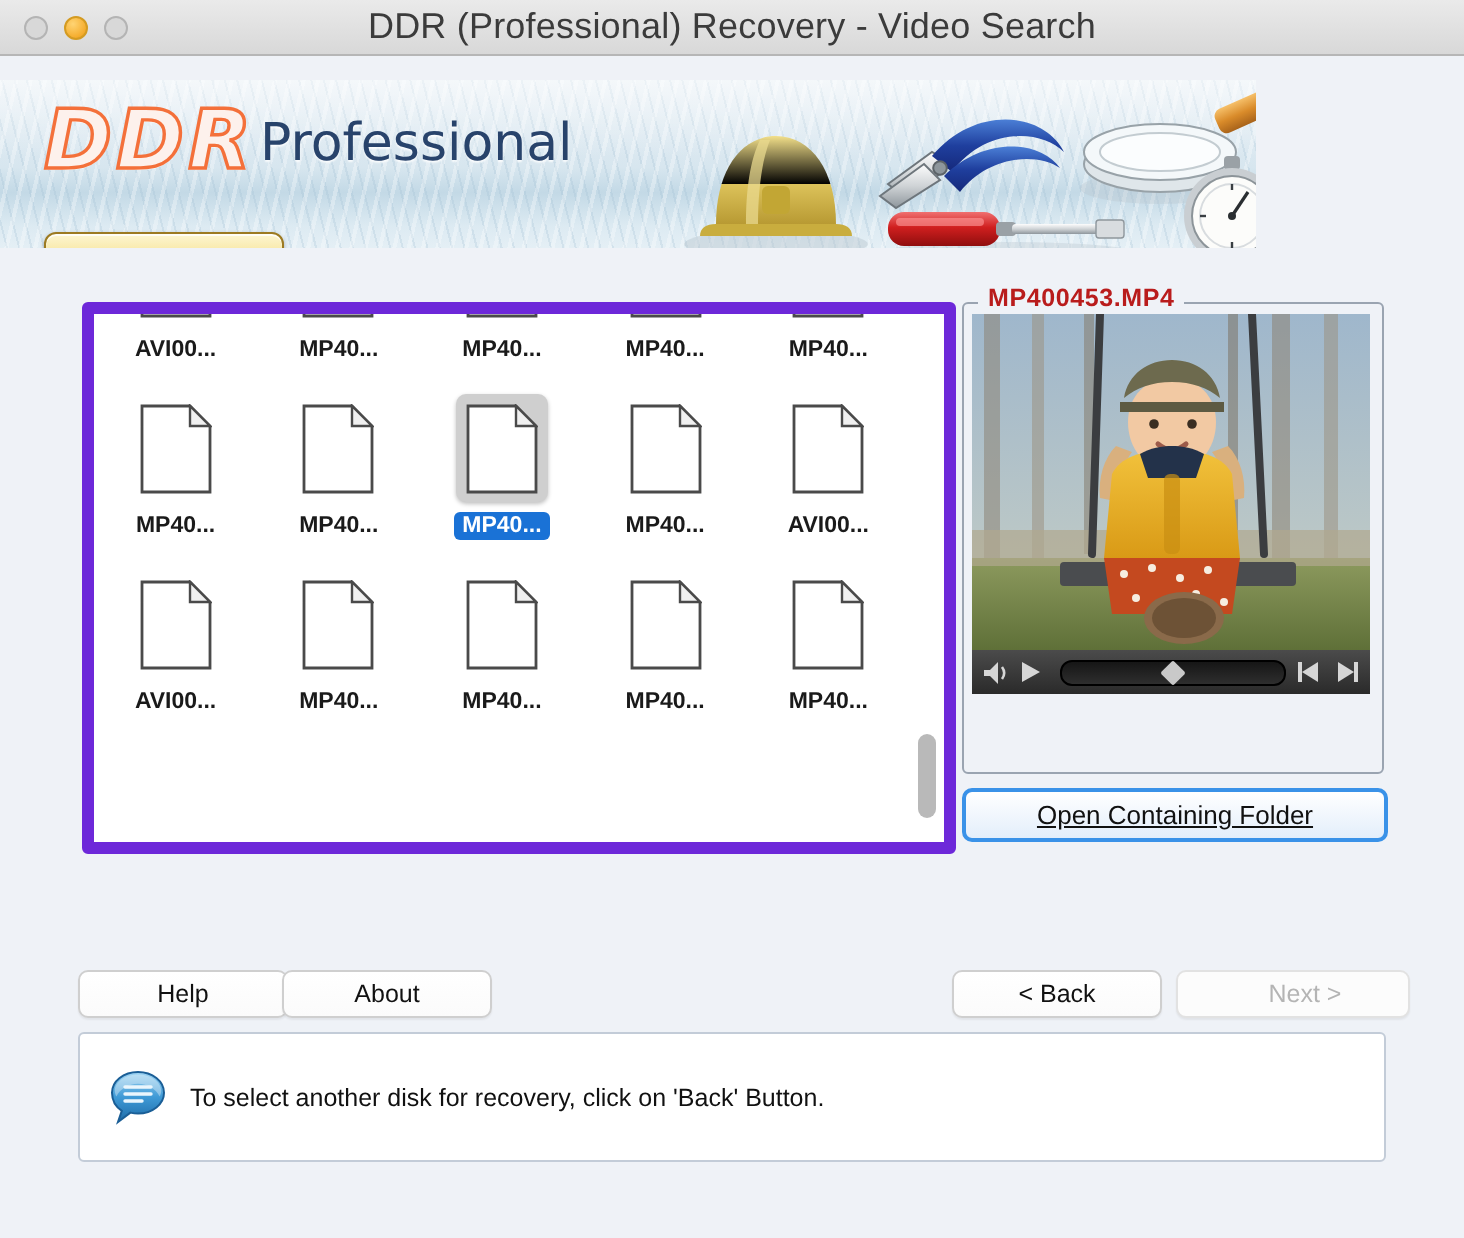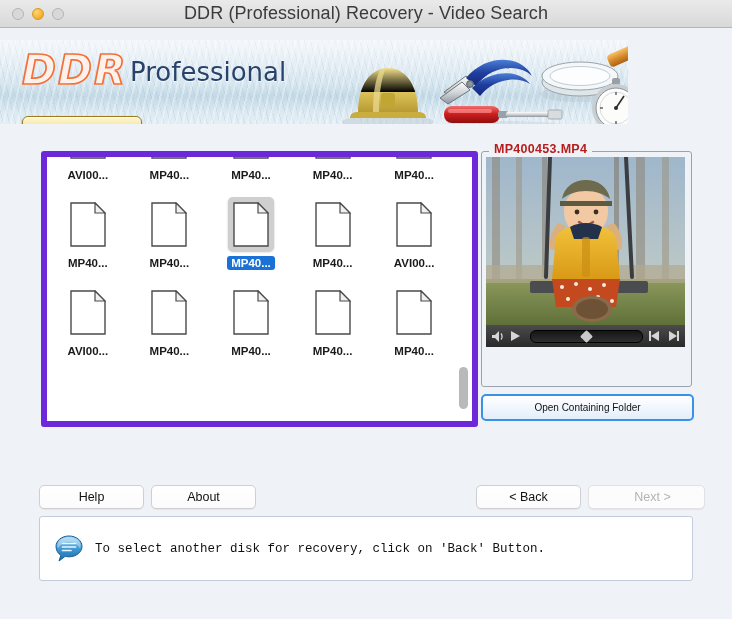--- a/index.html
+++ b/index.html
@@ -97,45 +97,45 @@
   .cbtn{flex:none;margin-right:4px;cursor:pointer;}
   .track{flex:1;height:11px;margin:0 5px;border-radius:6px;
          background:linear-gradient(#161616,#2e2e2e);border:1px solid #000;position:relative;}
   .knob{position:absolute;left:50%;top:50%;width:9px;height:9px;margin:-4.5px 0 0 -4.5px;
         background:#c9c9c9;transform:rotate(45deg);border-radius:1px;cursor:pointer;}
 
   .ocf-btn{
     position:absolute;left:481px;top:270px;width:209px;height:23px;
     border-radius:5px;border:2px solid #3a92e8;
     background:linear-gradient(#ffffff,#e3eefb);
-    font-size:10px;color:#111;display:flex;align-items:center;justify-content:center;cursor:pointer;
+    font-size:13px;color:#111;display:flex;align-items:center;justify-content:center;cursor:pointer;text-decoration:underline;
   }
 
   
   .btn{
     position:absolute;height:22px;border:1px solid #cfcfcf;border-radius:5px;
     background:linear-gradient(#ffffff,#fbfbfb);
     font-size:12.5px;color:#111;display:flex;align-items:center;justify-content:center;cursor:pointer;
     box-shadow:0 1px 1px rgba(0,0,0,.06);
   }
   .btn.disabled{color:#b4b4b4;border-color:#e2e2e2;background:#fcfcfc;cursor:default;padding-left:12px;}
   #btn-help{left:39px;top:361px;width:103px;}
-  #btn-about{left:151px;top:361px;width:103px;text-align:right;}
+  #btn-about{left:141px;top:361px;width:103px;text-align:right;}
   #btn-exit{left:263px;top:361px;width:103px;}
   #btn-back{left:476px;top:361px;width:103px;}
   #btn-next{left:588px;top:361px;width:103px;}
 
   
   .statusbar{
     position:absolute;left:39px;top:392px;width:652px;height:63px;
     background:#fff;border:1px solid #c3ccd8;border-radius:3px;
     display:flex;align-items:center;
   }
   .bubble-ic{width:30px;height:30px;margin-left:14px;flex:none;}
-  .status-text{font-size:12.5px;color:#111;margin-left:11px;font-family:Liberation Mono, monospace;}
+  .status-text{font-size:12.5px;color:#111;margin-left:11px;}
 </style>
 </head>
 <body>
 
 <div class="window">
 
   <div class="titlebar">
     <div class="lights">
       <span class="light inactive"></span>
       <span class="light amber"></span>

